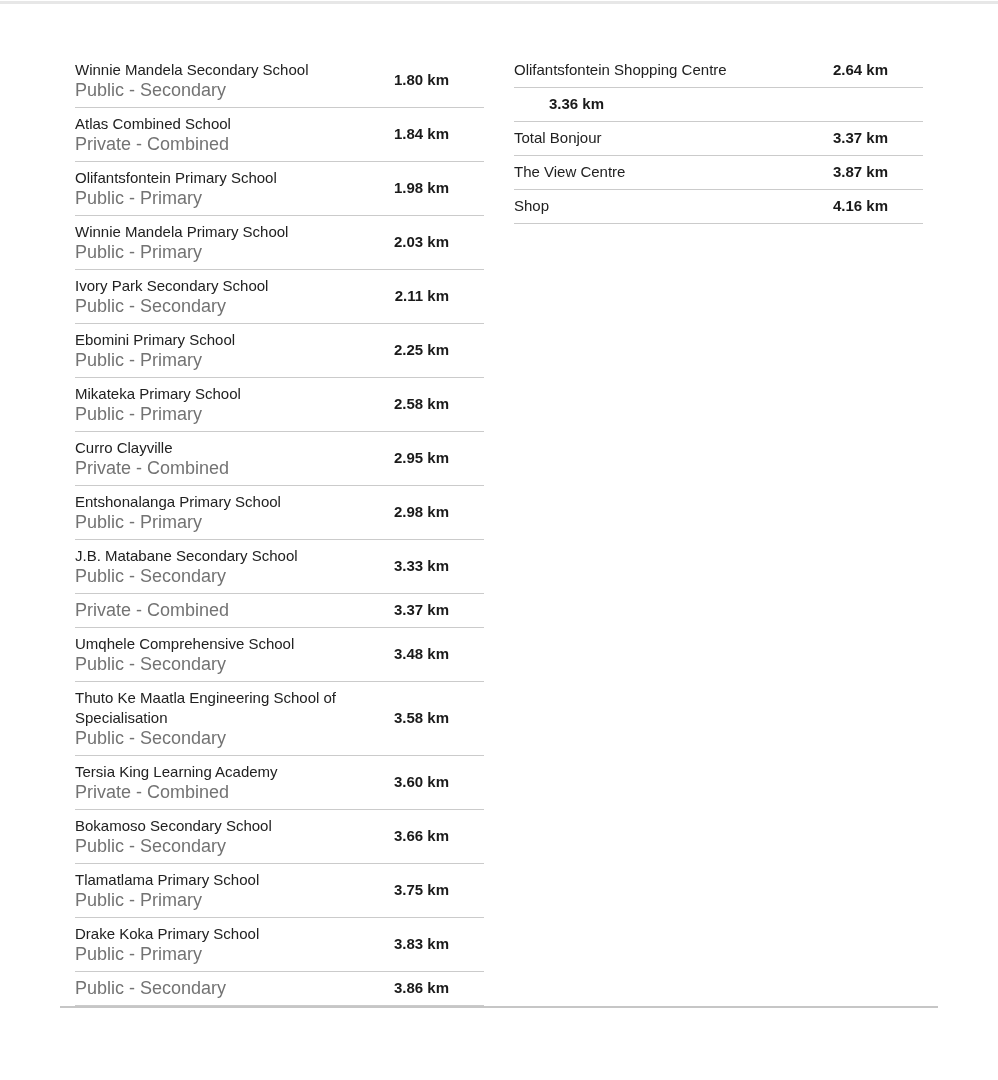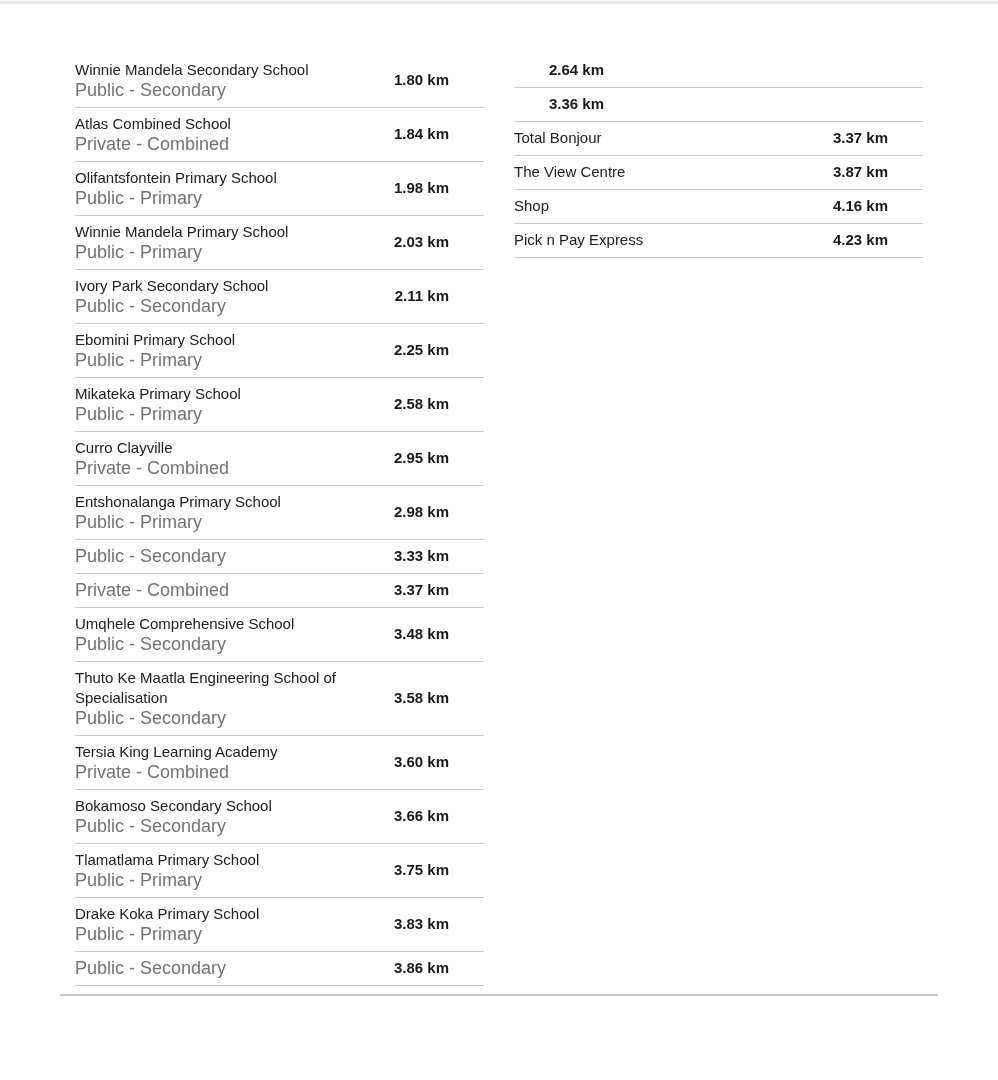--- a/index.html
+++ b/index.html
@@ -145,20 +145,21 @@
         <div class="row">
           <div class="row-text">
             <div class="row-name">Entshonalanga Primary School</div>
             <div class="row-type">Public - Primary</div>
           </div>
           <div class="row-distance">2.98 km</div>
         </div>
 
         <div class="row">
           <div class="row-text">
+            <div class="row-name">J.B. Matabane Secondary School</div>
             <div class="row-type">Public - Secondary</div>
           </div>
           <div class="row-distance">3.33 km</div>
         </div>
 
         <div class="row">
           <div class="row-text">
             <div class="row-type">Private - Combined</div>
           </div>
           <div class="row-distance">3.37 km</div>
@@ -216,20 +217,23 @@
           <div class="row-text">
             <div class="row-type">Public - Secondary</div>
           </div>
           <div class="row-distance">3.86 km</div>
         </div>
       </div>
 
     <div class="col">
 
         <div class="row">
+          <div class="row-text">
+            <div class="row-name">Olifantsfontein Shopping Centre</div>
+          </div>
           <div class="row-distance">2.64 km</div>
         </div>
 
         <div class="row">
           <div class="row-distance">3.36 km</div>
         </div>
 
         <div class="row">
           <div class="row-text">
             <div class="row-name">Total Bonjour</div>
@@ -244,22 +248,16 @@
           <div class="row-distance">3.87 km</div>
         </div>
 
         <div class="row">
           <div class="row-text">
             <div class="row-name">Shop</div>
           </div>
           <div class="row-distance">4.16 km</div>
         </div>
 
-        <div class="row">
-          <div class="row-text">
-            <div class="row-name">Pick n Pay Express</div>
-          </div>
-          <div class="row-distance">4.23 km</div>
-        </div>
       </div>
 
   </div>
 </div>
 
 </body></html>

